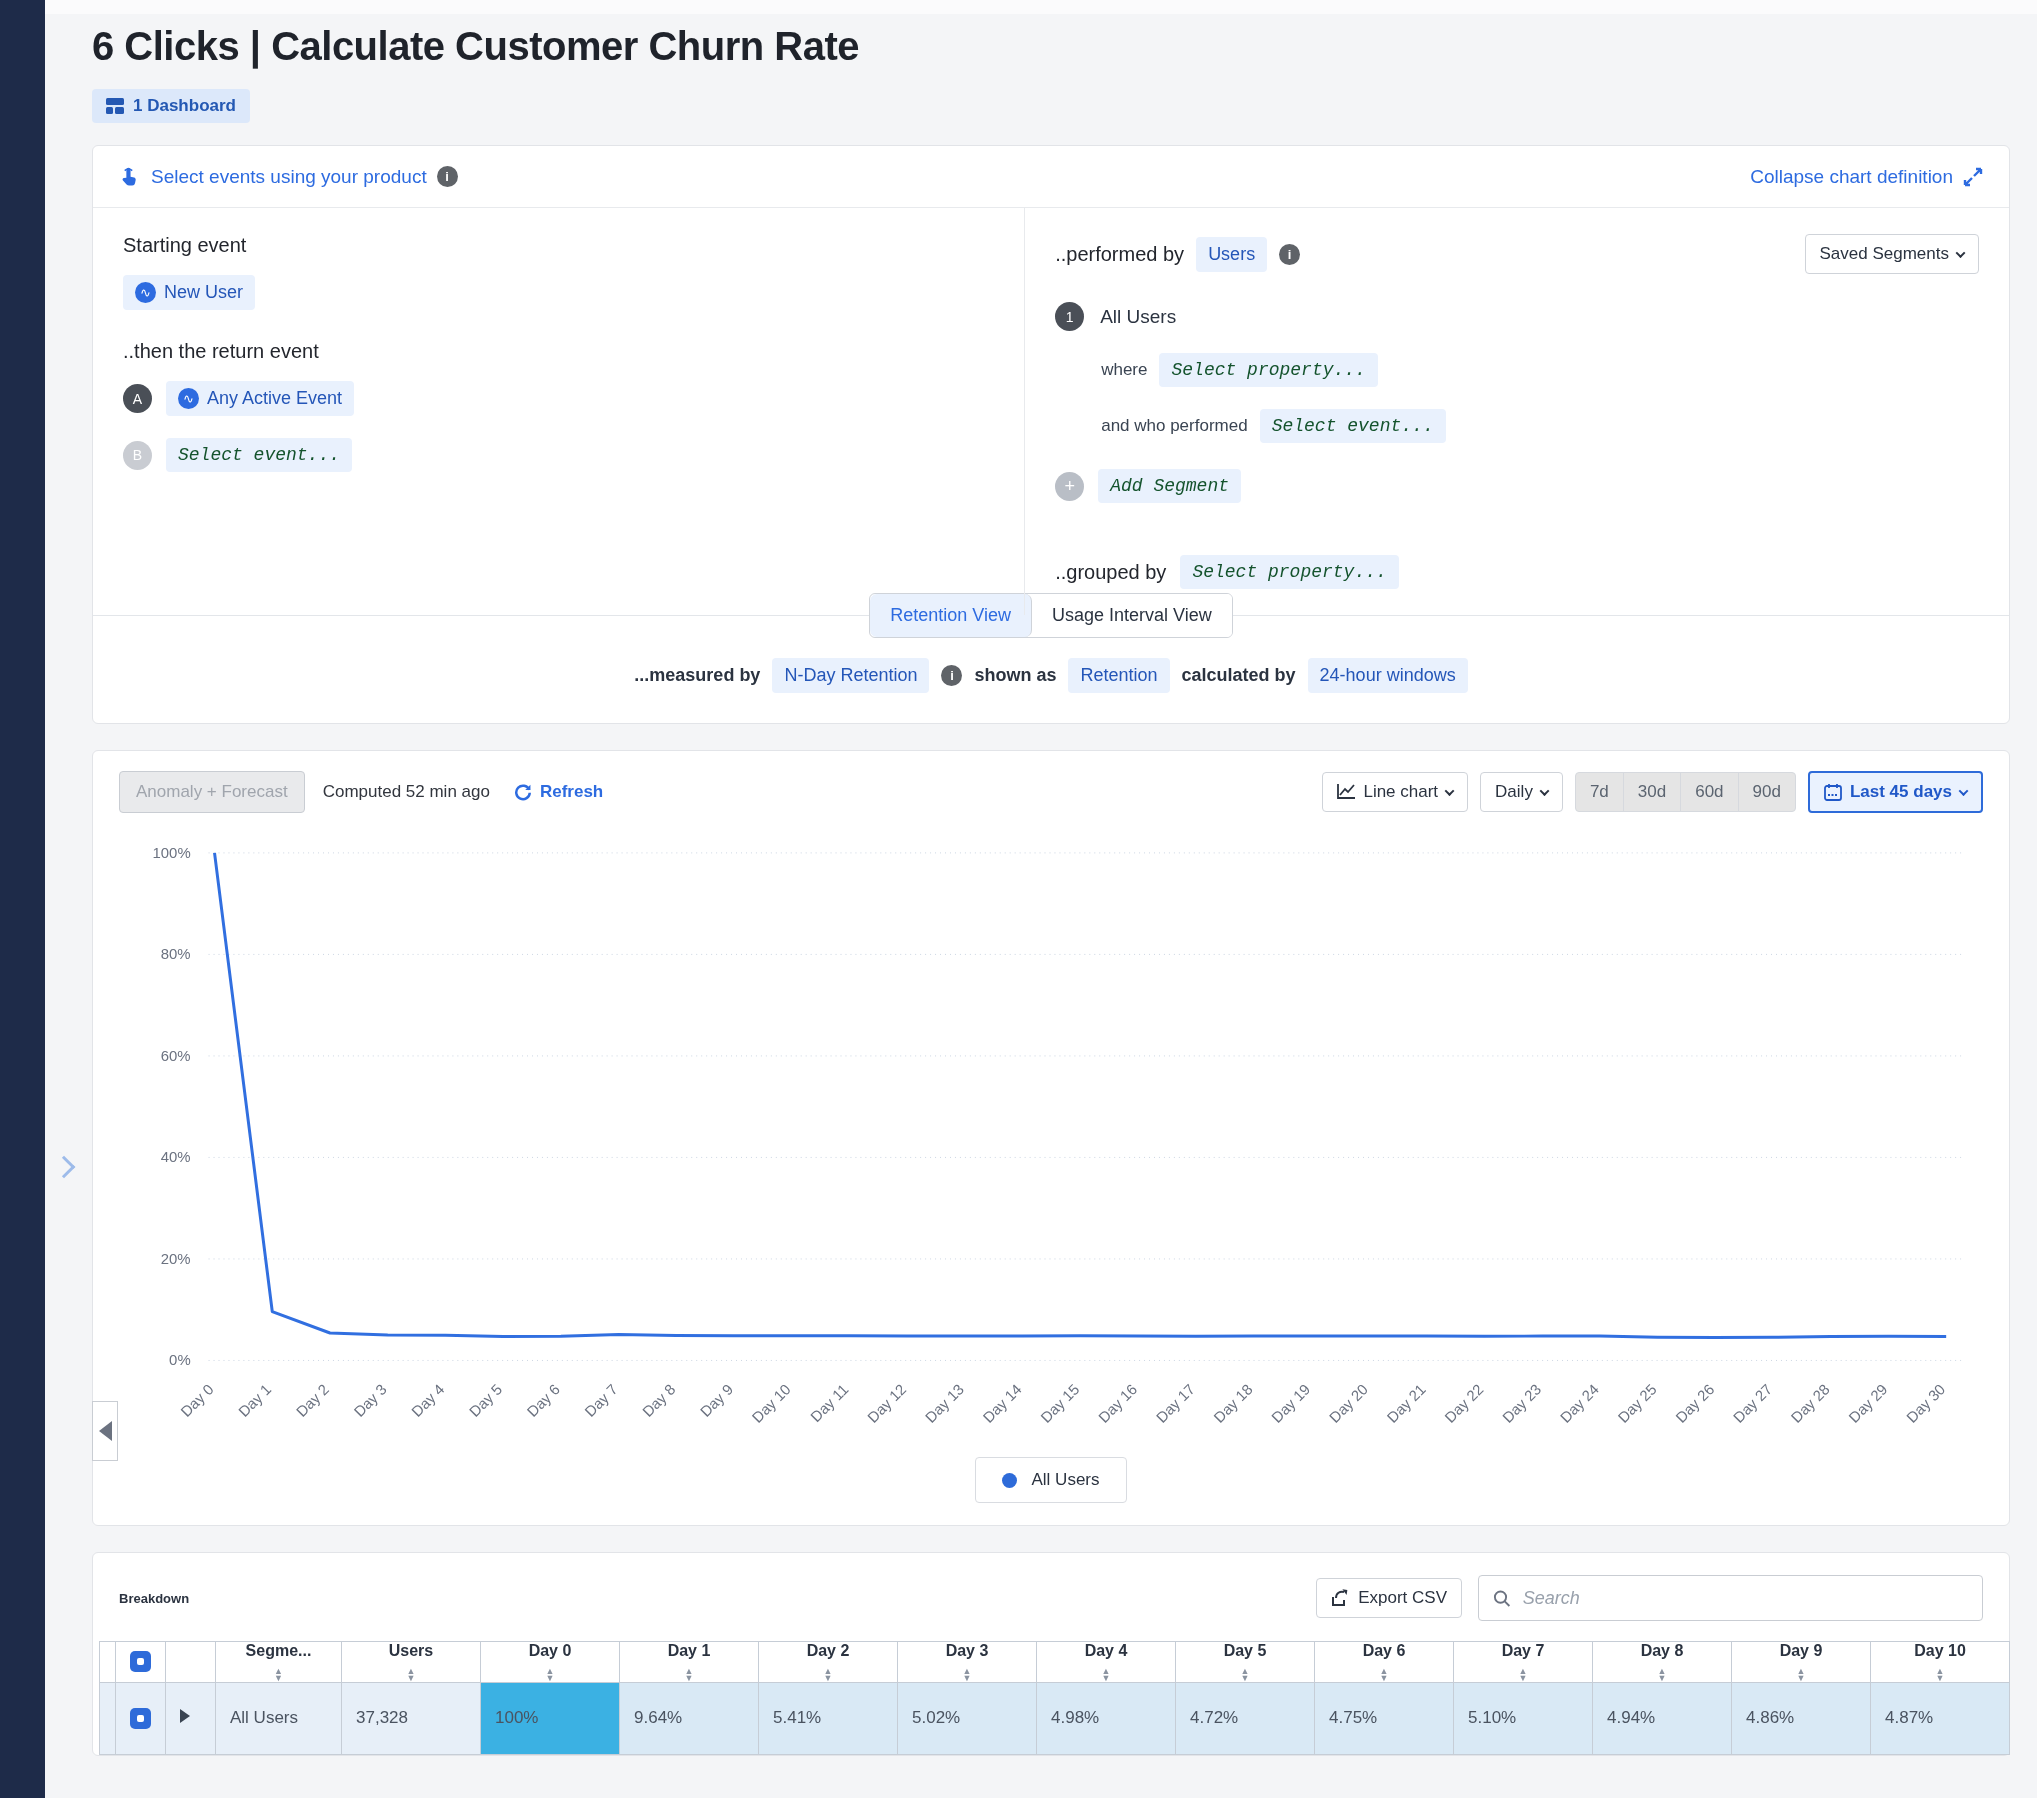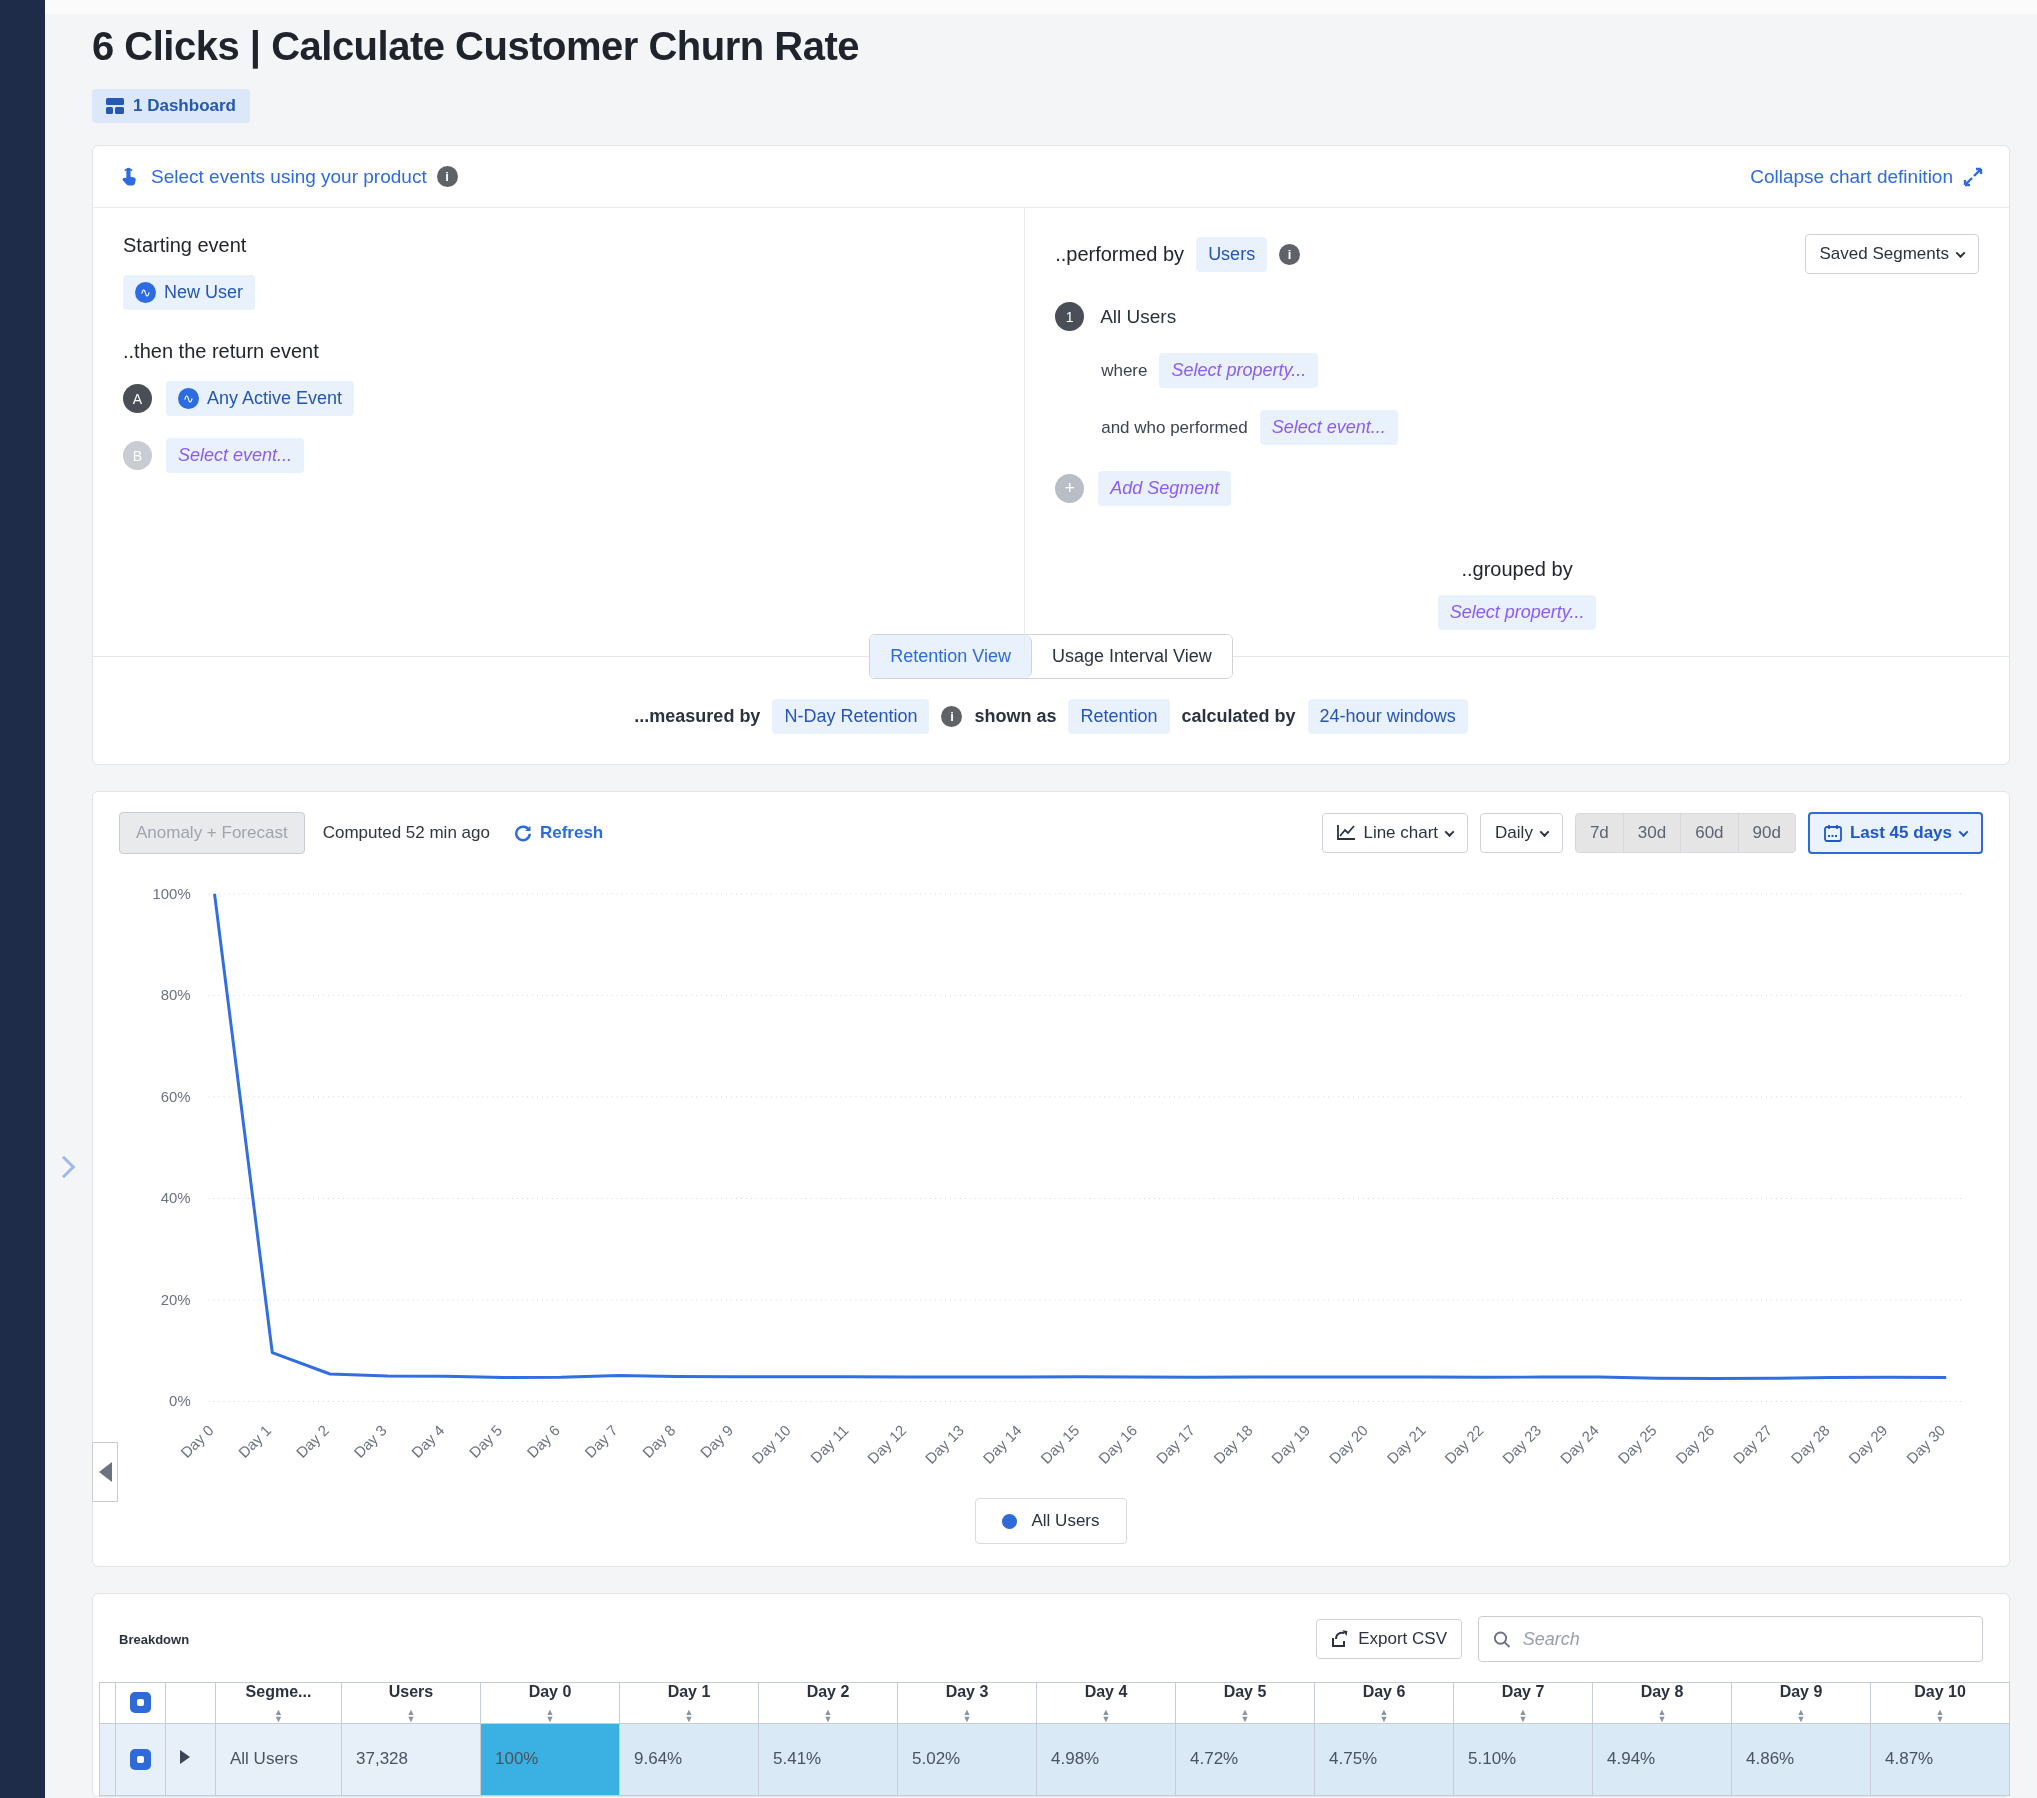--- a/index.html
+++ b/index.html
@@ -28,21 +28,21 @@
   .info-i { display:inline-flex; align-items:center; justify-content:center; width:21px; height:21px;
     border-radius:50%; background:#5f6368; color:#fff; font-size:13px; font-weight:bold; font-style:normal; }
 
   .def-body { display:flex; min-height:366px; border-bottom:1px solid #e3e6ea; }
   .def-left { width:48.6%; padding:26px 30px; }
   .def-right { width:51.4%; border-left:1px solid e8eaed; border-left:1px solid #e8eaed; padding:26px 30px; position:relative; }
 
   .sec-label { font-size:20px; font-weight:normal; color:#23262d; }
   .chip { display:inline-flex; align-items:center; gap:8px; background:#e9f1fd; border-radius:4px;
     padding:7px 12px; font-size:18px; color:#2456b8; cursor:pointer; }
-  .chip.placeholder { color:#8b5cf6; font-style:italic; }
+  .chip.placeholder { color:#14532d; font-style:italic;font-family:Liberation Mono, monospace; }
   .amp-circle { display:inline-flex; align-items:center; justify-content:center; width:21px; height:21px;
     border-radius:50%; background:#2d6be0; color:#fff; font-size:13px; }
   .letter-circle { display:inline-flex; align-items:center; justify-content:center; width:29px; height:29px;
     border-radius:50%; color:#fff; font-size:14px; flex:none; }
   .row { display:flex; align-items:center; gap:14px; }
 
   .perf-row { display:flex; align-items:center; justify-content:space-between; }
   .perf-left { display:flex; align-items:center; gap:12px; }
   .btn { display:inline-flex; align-items:center; gap:8px; background:#fff; border:1px solid #cfd3d9;
     border-radius:4px; padding:9px 14px; font-size:17px; color:#2b3340; cursor:pointer; font-family:inherit; }
@@ -195,21 +195,21 @@
           <span class="chip placeholder">Select property...</span>
         </div>
         <div class="indent">
           <span>and who performed</span>
           <span class="chip placeholder">Select event...</span>
         </div>
         <div class="row" style="margin-top:26px;">
           <span class="letter-circle" style="background:#b9bec6;font-size:18px;">+</span>
           <span class="chip placeholder">Add Segment</span>
         </div>
-        <div class="row" style="margin-top:52px;flex-direction:column;">
+        <div class="row" style="margin-top:52px;">
           <span class="sec-label">..grouped by</span>
           <span class="chip placeholder">Select property...</span>
         </div>
       </div>
     </div>
 
     <div class="view-tabs">
       <div class="tab-group">
         <span class="tab active">Retention View</span>
         <span class="tab">Usage Interval View</span>

